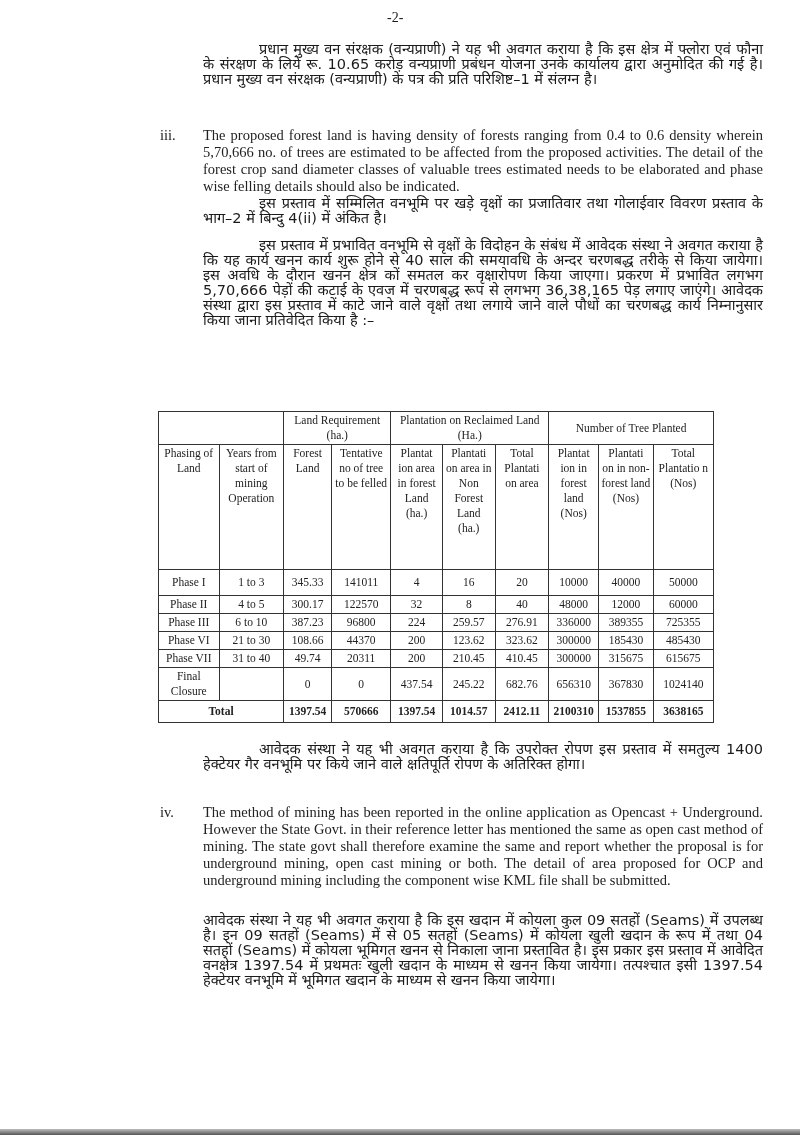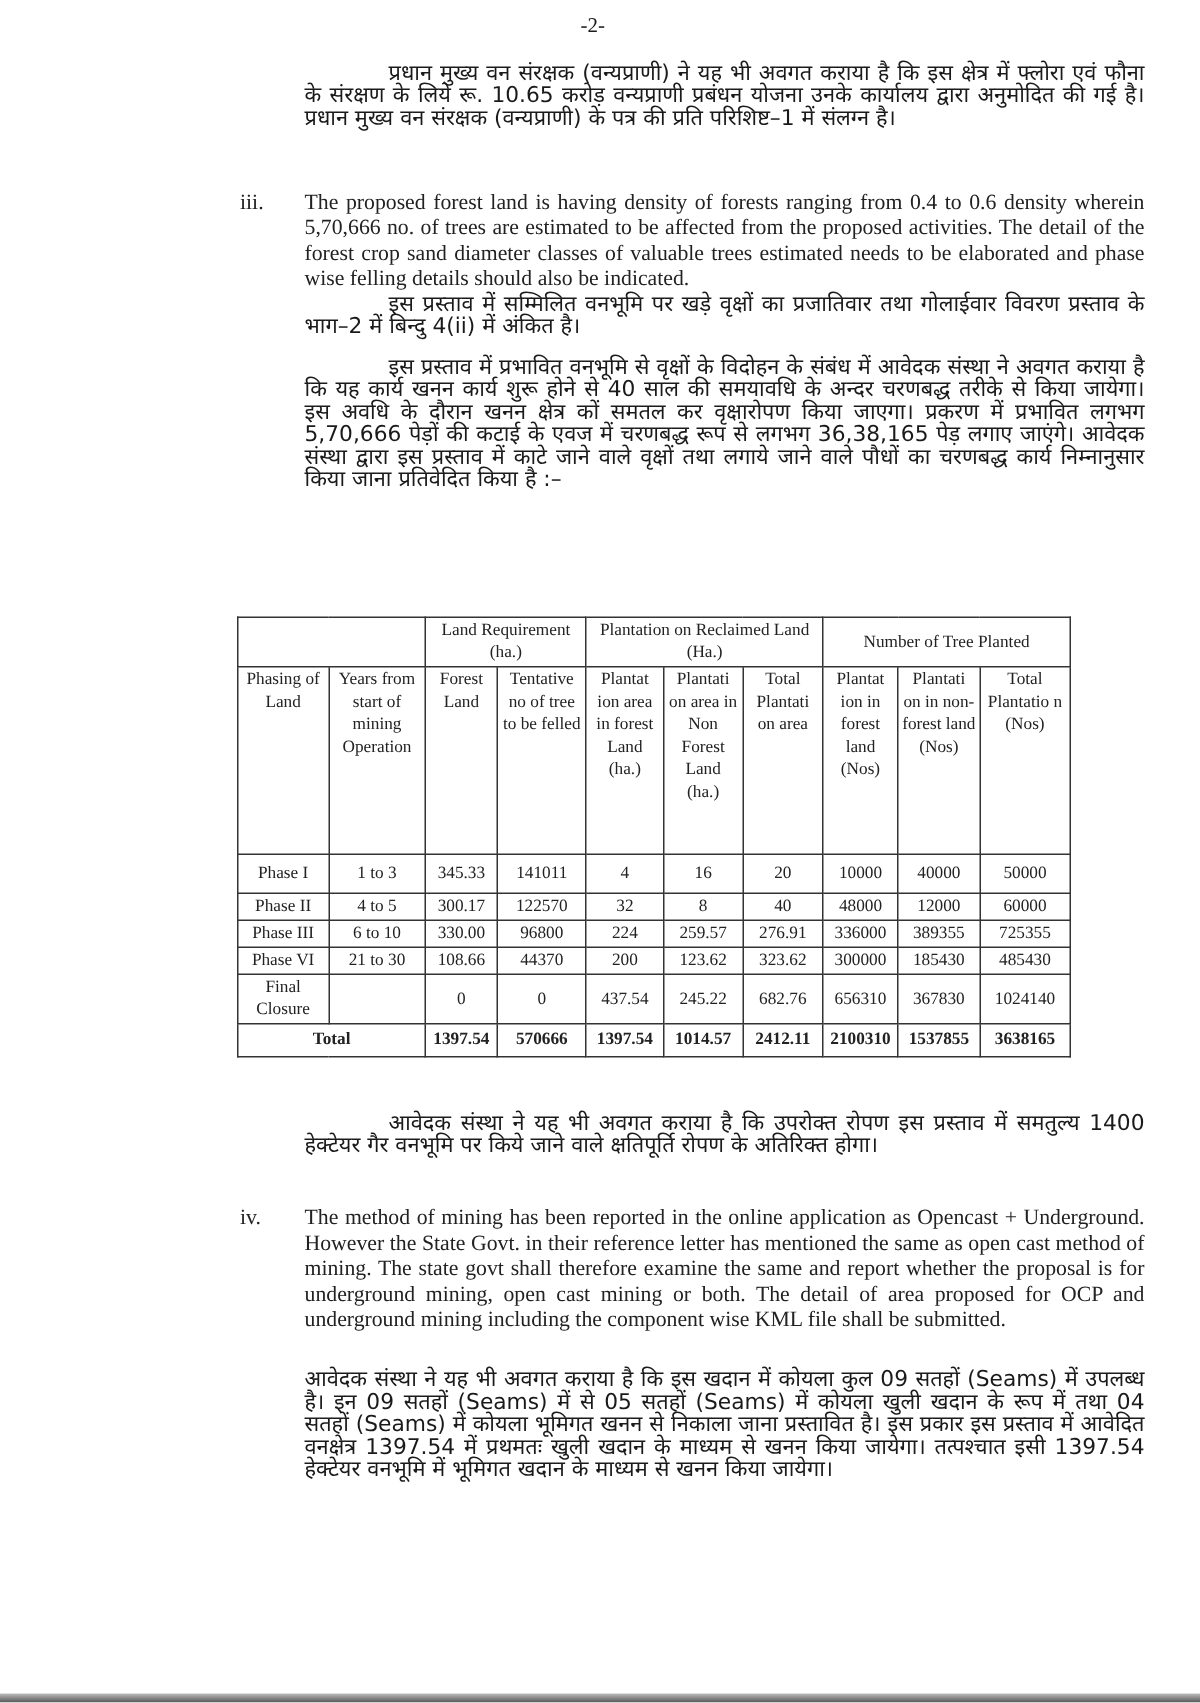--- a/index.html
+++ b/index.html
@@ -105,40 +105,52 @@
       <td class="num">32</td>
       <td class="num">8</td>
       <td class="num">40</td>
       <td class="num">48000</td>
       <td class="num">12000</td>
       <td class="num">60000</td>
     </tr>
     <tr>
       <td class="num">Phase III</td>
       <td class="num">6 to 10</td>
-      <td class="num">330.00</td>
+      <td class="num">387.23</td>
       <td class="num">96800</td>
       <td class="num">224</td>
       <td class="num">259.57</td>
       <td class="num">276.91</td>
       <td class="num">336000</td>
       <td class="num">389355</td>
       <td class="num">725355</td>
     </tr>
     <tr>
       <td class="num">Phase VI</td>
       <td class="num">21 to 30</td>
       <td class="num">108.66</td>
       <td class="num">44370</td>
       <td class="num">200</td>
       <td class="num">123.62</td>
       <td class="num">323.62</td>
       <td class="num">300000</td>
       <td class="num">185430</td>
       <td class="num">485430</td>
+    </tr>
+    <tr>
+      <td class="num">Phase VII</td>
+      <td class="num">31 to 40</td>
+      <td class="num">49.74</td>
+      <td class="num">20311</td>
+      <td class="num">200</td>
+      <td class="num">210.45</td>
+      <td class="num">410.45</td>
+      <td class="num">300000</td>
+      <td class="num">315675</td>
+      <td class="num">615675</td>
     </tr>
     <tr>
       <td class="num">Final Closure</td>
       <td class="num"></td>
       <td class="num">0</td>
       <td class="num">0</td>
       <td class="num">437.54</td>
       <td class="num">245.22</td>
       <td class="num">682.76</td>
       <td class="num">656310</td>

